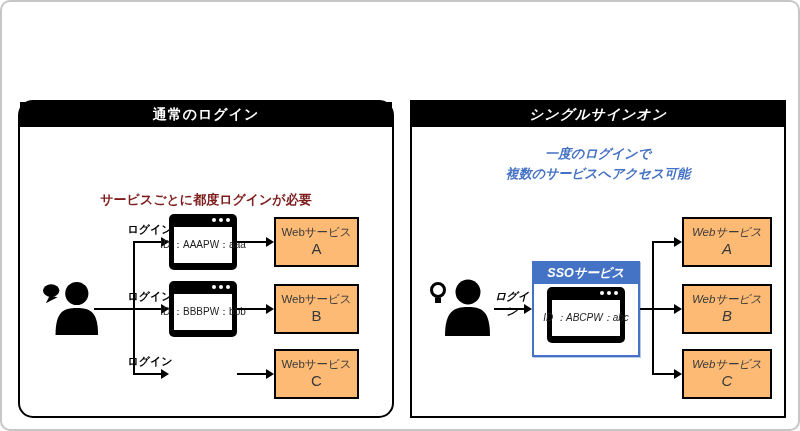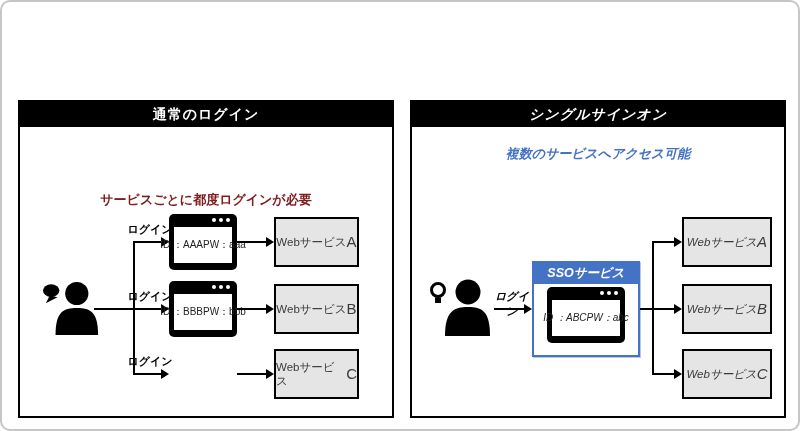--- a/index.html
+++ b/index.html
@@ -2,41 +2,41 @@
 <html><head>
 <meta charset="utf-8">
 <style>
   * { margin:0; padding:0; box-sizing:border-box; }
   body { background:#fff; font-family:"Liberation Sans","DejaVu Sans",sans-serif; }
   .canvas { position:relative; width:800px; height:431px; background:#fff;
             border:2px solid #c6c6c6; border-radius:10px; overflow:hidden; }
   .title { position:absolute; top:16px; left:0; right:0; text-align:center;
            font-size:21px; font-weight:800; line-height:1.45; color:#000; letter-spacing:.5px; }
   .panel { position:absolute; top:98px; width:376px; height:318px; border:2px solid #000; background:#fff; }
-  .panel.left  { left:16px; }
+  .panel.left  { left:16px;border-radius:15px; }
   .panel.right { left:408px;font-style:italic; }
   .panel-header { height:25px; background:#000; color:#fff; font-weight:bold;
                   font-size:14px; text-align:center; line-height:25px; letter-spacing:1px; }
   .note { position:absolute; left:0; right:0; text-align:center; font-weight:bold; font-size:13px; line-height:1.55; }
   .note.red  { top:60px; color:#7f1d1d;margin-top:28px; }
   .note.blue { top:42px; color:#4472c4; }
   .person { position:absolute; }
   .hline { position:absolute; height:2px; background:#000; }
   .vline { position:absolute; width:2px; background:#000; }
   .ahead { position:absolute; width:0; height:0; border-top:5px solid transparent;
            border-bottom:5px solid transparent; border-left:8px solid #000; }
   .login-label { position:absolute; font-size:11px; font-weight:bold; color:#000; text-align:center; width:48px; }
   .browser { position:absolute; width:68px; height:56px; background:#000; border-radius:5px; }
   .dots { position:absolute; top:4px; right:7px; display:flex; gap:3px; }
   .dots i { width:4px; height:4px; background:#fff; border-radius:50%; display:block; }
   .win-body { position:absolute; left:5px; right:5px; top:13px; bottom:7px; background:#fff;
               display:flex; flex-direction:row; justify-content:center; align-items:center;
               font-size:10px; line-height:1.35; color:#222; white-space:pre; }
-  .webbox { position:absolute; width:85px; height:50px; background:#e5e5e5; border:2px solid #000;
-            display:flex; flex-direction:row; align-items:center; justify-content:center;
+  .webbox { position:absolute; width:85px; height:50px; background:#fdba74; border:2px solid #000;
+            display:flex; flex-direction:column; align-items:center; justify-content:center;
             color:#3a3a3a; font-size:11.5px; line-height:1.25; }
   .webbox .svc-letter { font-size:15px; }
   .panel.right .webbox { width:90px; }
   .sso { position:absolute; left:120px; top:159px; width:108px; height:96px;
          background:#fff; border:2px solid #4472c4; box-shadow:1px 1px 0 #b9c8e6; }
   .sso-header { height:21px; background:#4472c4; color:#fff; font-weight:bold;
                 font-size:12.5px; text-align:center; line-height:21px; }
   .sso .browser { left:13px; top:24px; width:78px; height:56px; }
 </style>
 </head>
@@ -110,20 +110,21 @@
     <div class="ahead" style="left:246px;top:267px"></div>
     <div class="webbox" style="left:254px;top:247px">
       <div>Webサービス</div>
       <div class="svc-letter">C</div>
     </div>
   </section>
 
   <section class="panel right">
     <header class="panel-header">シングルサインオン</header>
     <div class="note blue">
+      <div>一度のログインで</div>
       <div>複数のサービスへアクセス可能</div>
     </div>
 
     <div class="person" style="left:16px;top:176px;width:64px;height:58px">
       <svg width="64" height="58" viewBox="0 0 64 58">
         <circle cx="10" cy="12" r="6.5" fill="none" stroke="#000" stroke-width="3"></circle>
         <rect x="7" y="19.5" width="6" height="5.5" fill="#000"></rect>
         <circle cx="40" cy="14" r="12.5" fill="#000"></circle>
         <path d="M17 58 C17 33 26 29 40 29 C54 29 62 33 62 58 Z" fill="#000"></path>
       </svg>

